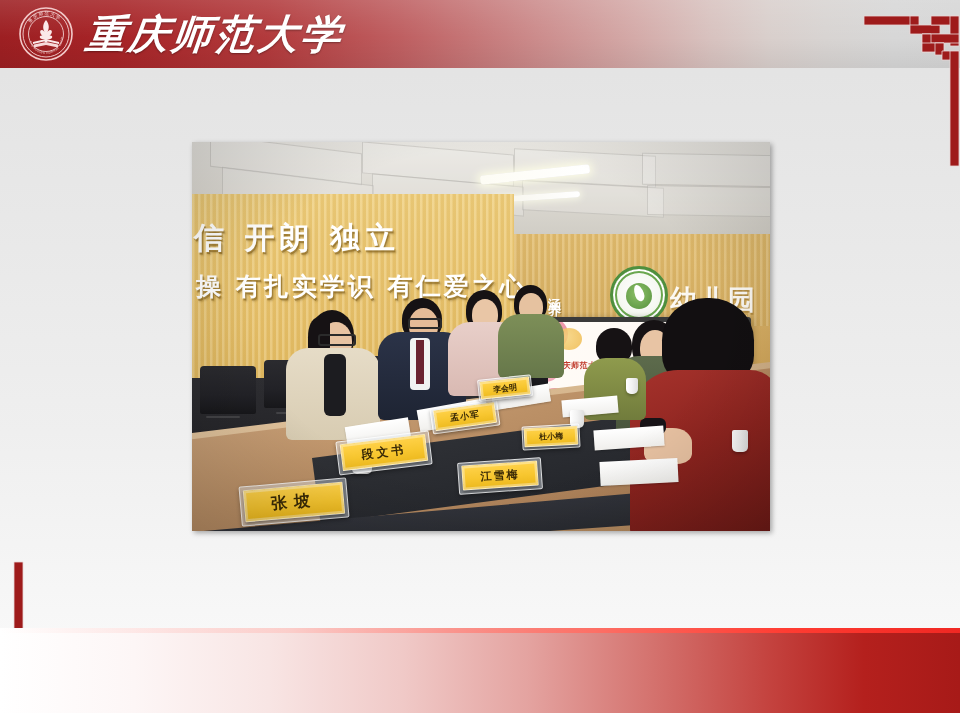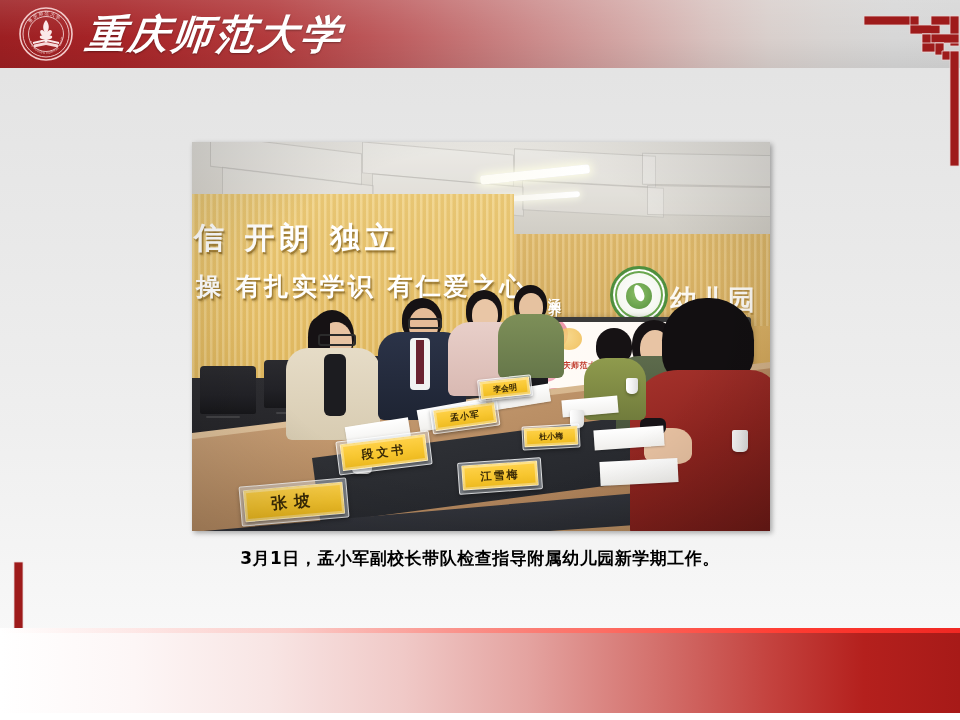--- a/index.html
+++ b/index.html
@@ -704,19 +704,18 @@
       <div class="namecard-holder" style="left:286px;top:235px;width:52px;height:20px;transform:rotate(-6deg);"></div>
       <div class="namecard" style="left:288px;top:237px;width:48px;height:16px;font-size:8px;transform:rotate(-6deg);">李会明</div>
 
       <div class="namecard-holder" style="left:330px;top:283px;width:56px;height:22px;transform:rotate(-3deg);"></div>
       <div class="namecard" style="left:332px;top:285px;width:52px;height:17px;font-size:8px;transform:rotate(-3deg);">杜小梅</div>
 
       <div id="photo-shade"></div>
     </div>
   </div>
 
-  <div id="caption">3月1日，孟小军副校长带队检查指导附属幼儿园新学期工作。</div>
 
   <div id="bottom-band"></div>
   <div id="bottom-highlight"></div>
   <div id="bottom-footer"></div>
 
 </div>
 
 </body></html>

